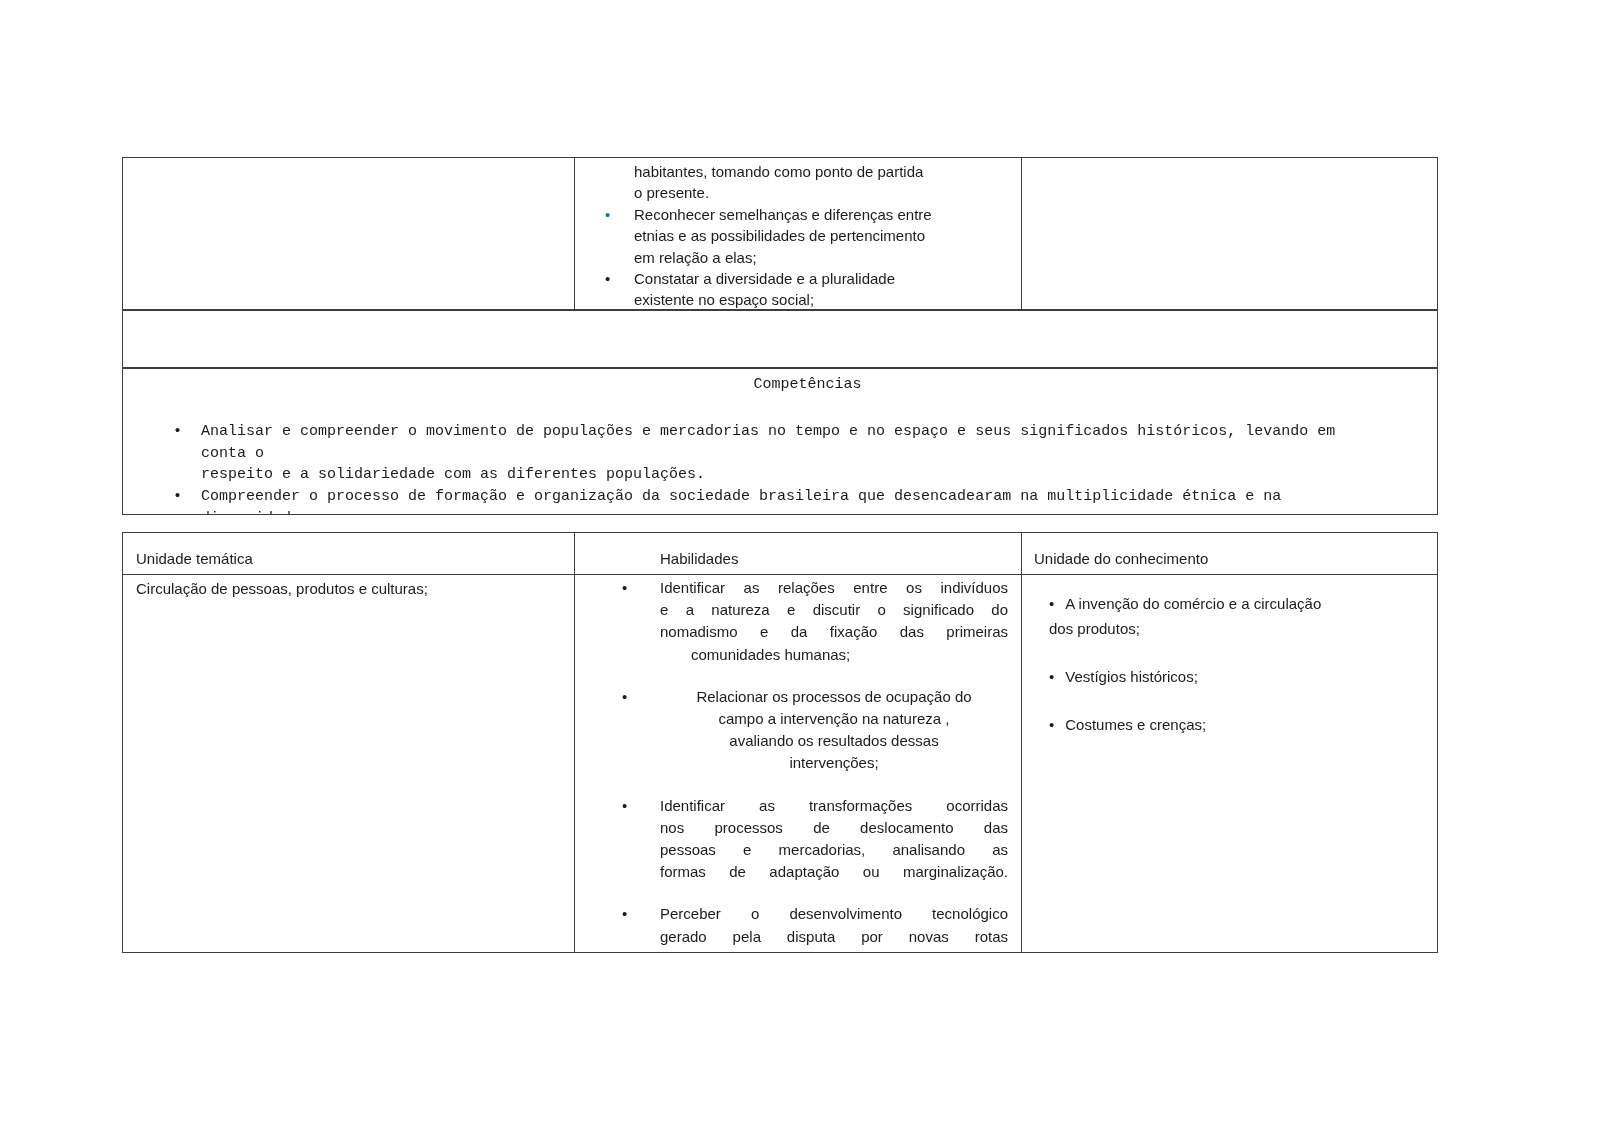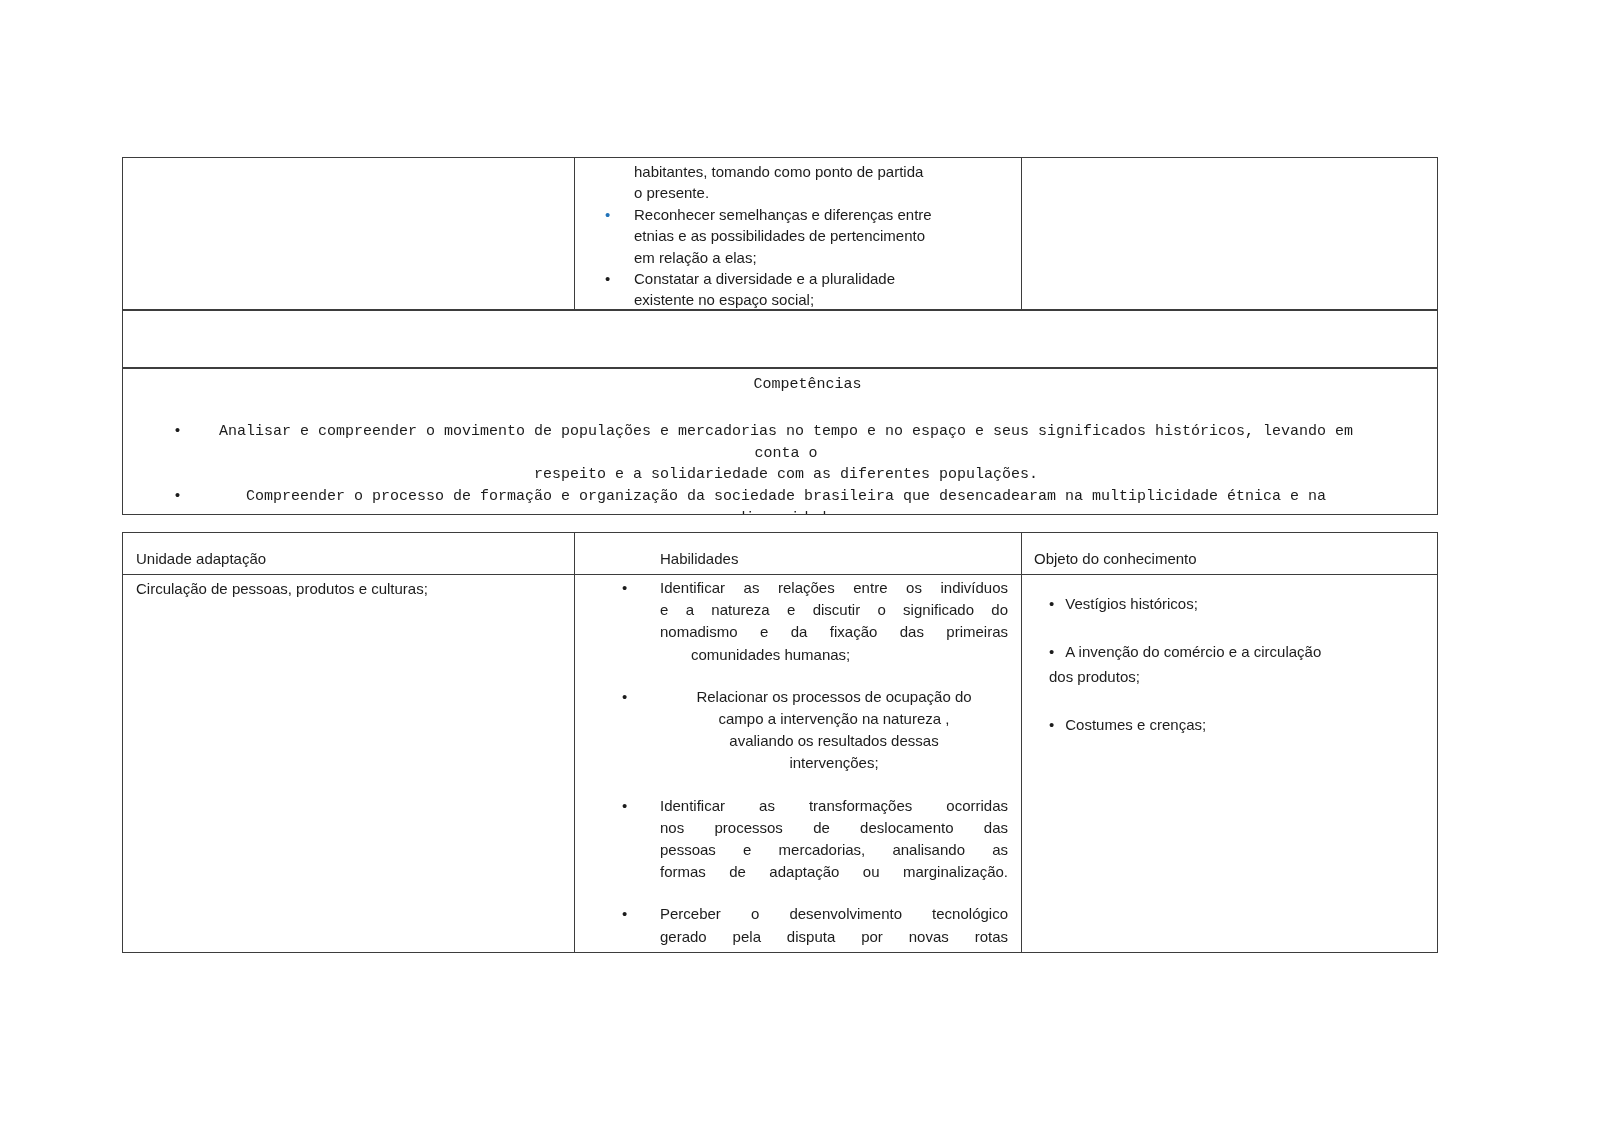--- a/index.html
+++ b/index.html
@@ -36,21 +36,21 @@
     text-align:center;font-weight:bold;font-size:19px;line-height:22px;
     padding-top:31px;padding-left:100px;white-space:pre;overflow:hidden;
   }
 
   
   .comp-box{height:147px;border:1px solid var(--bc);padding-top:5px;overflow:hidden;font-family:Liberation Mono, monospace;}
   .comp-heading{text-align:center;padding-left:55px;line-height:22px;}
   .comp-list{margin-top:25px;}
   .cli{
     position:relative;padding-left:78px;padding-right:66px;
-    line-height:21.7px;white-space:pre-line;text-align:center;
+    line-height:21.7px;white-space:pre-line;
   }
   .cli::before{content:"\2022";position:absolute;left:50px;top:0;}
 
   .gap{height:17px;}
 
   
   .tbl2{border:1px solid var(--bc);}
   .hrow{display:flex;height:42px;border-bottom:1px solid var(--bc);}
   .hrow .c1{padding:17px 0 0 13px;}
   .hrow .c2{padding:17px 0 0 85px;}
@@ -100,23 +100,23 @@
 respeito e a solidariedade com as diferentes populações.</div>
         <div class="cli">Compreender o processo de formação e organização da sociedade brasileira que desencadearam na multiplicidade étnica e na diversidade
 sociocultural, política, econômica e religiosa existentes hoje, numa perspectiva crítica, fazendo relação com o tempo e o espaço;</div>
       </div>
     </div>
 
     <div class="gap"></div>
 
     <div class="tbl2">
       <div class="hrow">
-        <div class="cell c1">Unidade adaptação</div>
+        <div class="cell c1">Unidade temática</div>
         <div class="cell c2">Habilidades</div>
-        <div class="cell c3">Objeto do conhecimento</div>
+        <div class="cell c3">Unidade do conhecimento</div>
       </div>
       <div class="brow">
         <div class="cell c1">Circulação de pessoas, produtos e culturas;</div>
 
         <div class="cell c2">
           <div class="hli">
             <div class="jbody">Identificar as relações entre os indivíduos
 e a natureza e discutir o significado do
 nomadismo e da fixação das primeiras</div>
             <div class="jtail">comunidades humanas;</div>
@@ -136,22 +136,22 @@
             <div class="jtail"></div>
           </div>
           <div class="hli">
             <div class="jbody">Perceber o desenvolvimento tecnológico
 gerado pela disputa por novas rotas</div>
             <div class="jtail"></div>
           </div>
         </div>
 
         <div class="cell c3">
-          <div class="oli">Vestígios históricos;</div>
           <div class="oli">A invenção do comércio e a circulação
 dos produtos;</div>
+          <div class="oli">Vestígios históricos;</div>
           <div class="oli">Costumes e crenças;</div>
         </div>
       </div>
     </div>
 
   </div>
 </div>
 
 </body></html>

